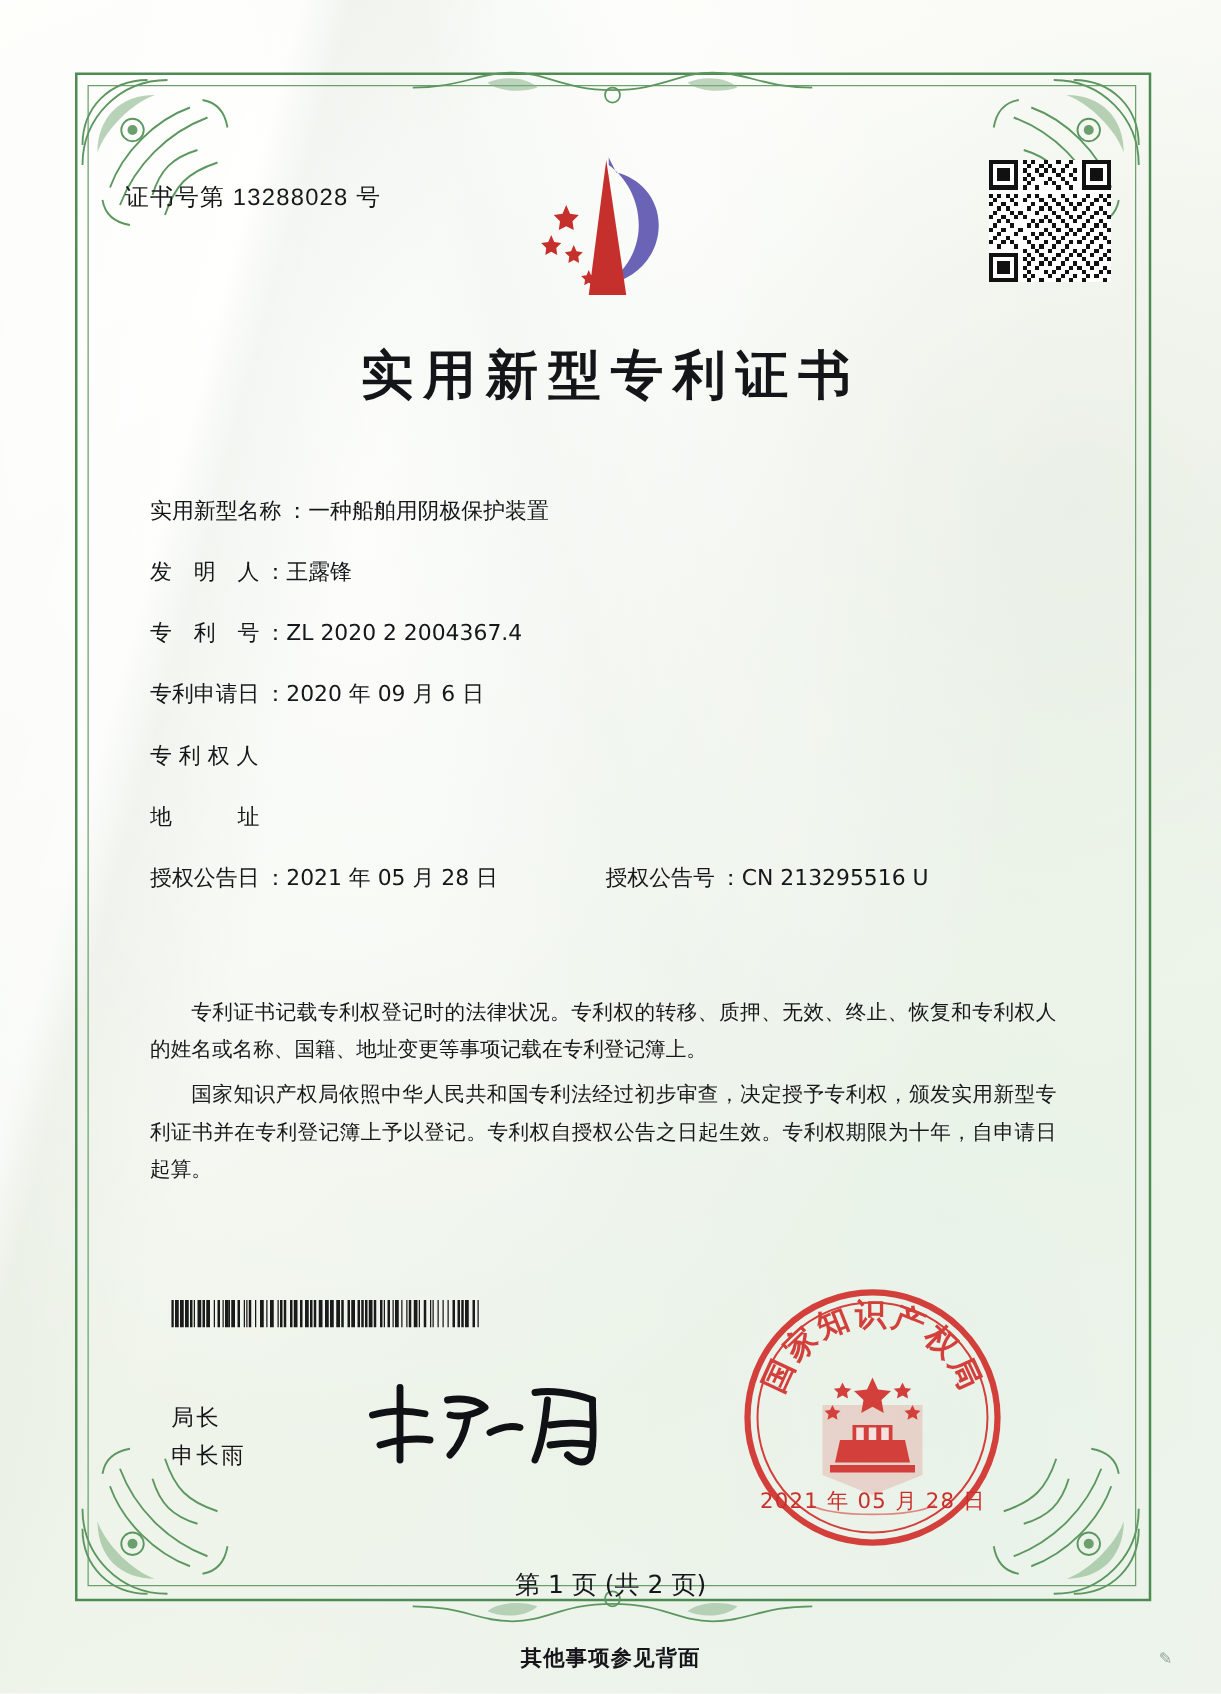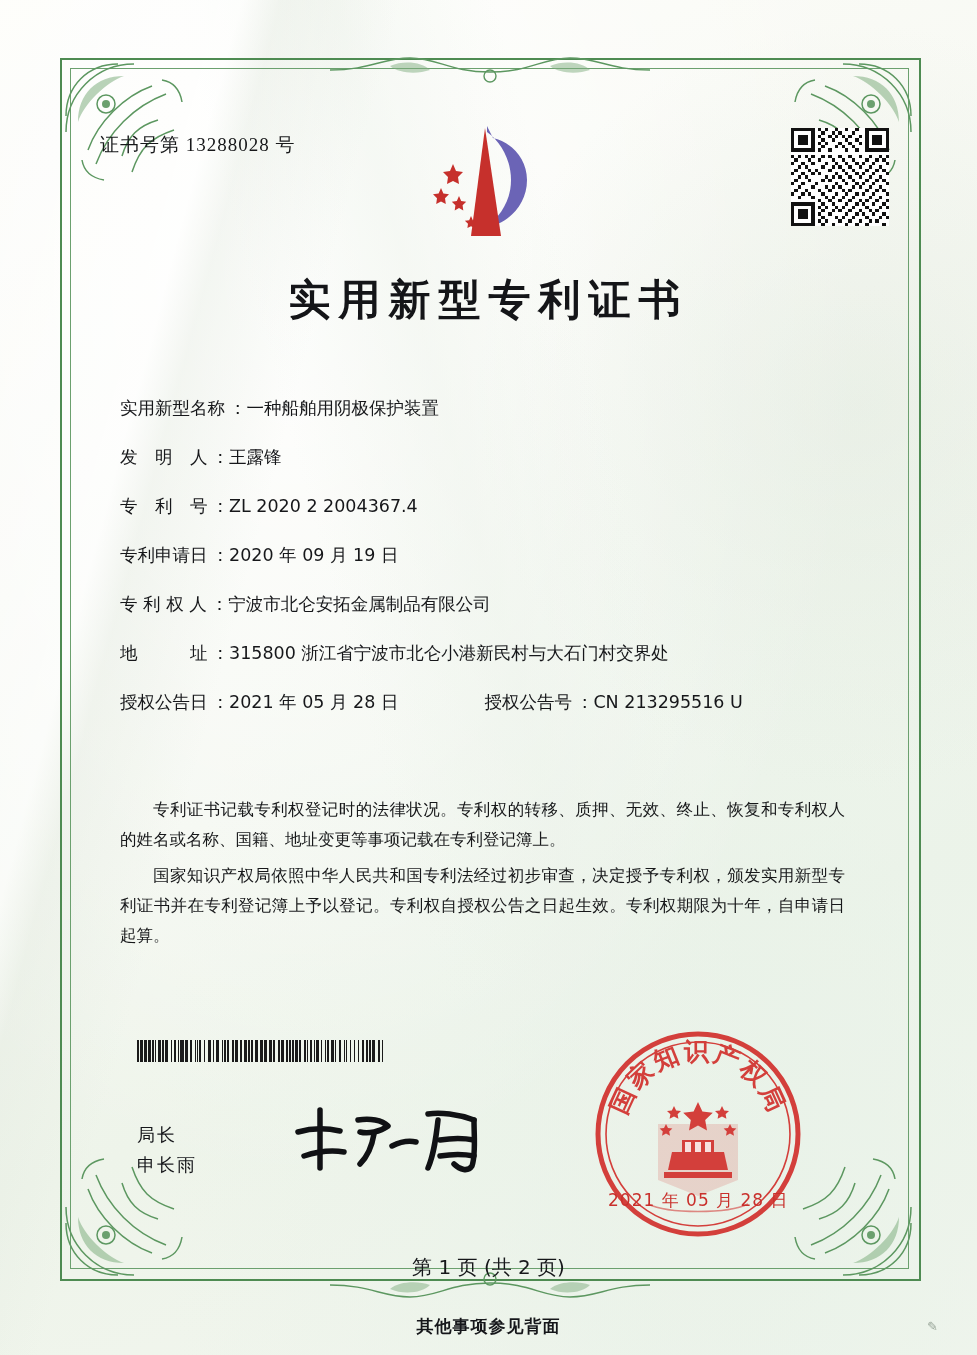--- a/index.html
+++ b/index.html
@@ -50,22 +50,22 @@
   }
   .corner-svg {
     position: absolute;
     pointer-events: none;
   }
 
   
   .cert-no {
     position: absolute;
     left: 100px;
-    top: 132px;
-    font-family: Liberation Serif, serif;
+    top: 145px;
+    font-family: Liberation Sans, sans-serif;
     font-size: 19px;
     color: #17181a;
     letter-spacing: 1px;
     white-space: nowrap;
   }
   .emblem {
     position: absolute;
     left: 415px;
     top: 118px;
     width: 140px;
@@ -376,29 +376,27 @@
     <div class="field-row">
       <span class="field-label">发　明　人</span>
       <span class="field-value">：<span>王露锋</span></span>
     </div>
     <div class="field-row">
       <span class="field-label">专　利　号</span>
       <span class="field-value">：<span>ZL 2020 2 2004367.4</span></span>
     </div>
     <div class="field-row">
       <span class="field-label">专利申请日</span>
-      <span class="field-value">：<span>2020 年 09 月 19 日</span></span>
+      <span class="field-value">：<span>2020 年 09 月 6 日</span></span>
     </div>
     <div class="field-row">
       <span class="field-label">专 利 权 人</span>
-      <span class="field-value">：<span>宁波市北仑安拓金属制品有限公司</span></span>
     </div>
     <div class="field-row">
       <span class="field-label">地　　　址</span>
-      <span class="field-value">：<span>315800 浙江省宁波市北仑小港新民村与大石门村交界处</span></span>
     </div>
     <div class="field-row two-col">
       <span class="field-label">授权公告日</span>
       <span class="field-value">：<span>2021 年 05 月 28 日</span></span>
       <span class="field-gap"></span>
       <span class="field-label">授权公告号</span>
       <span class="field-value">：<span>CN 213295516 U</span></span>
     </div>
   </div>
 

